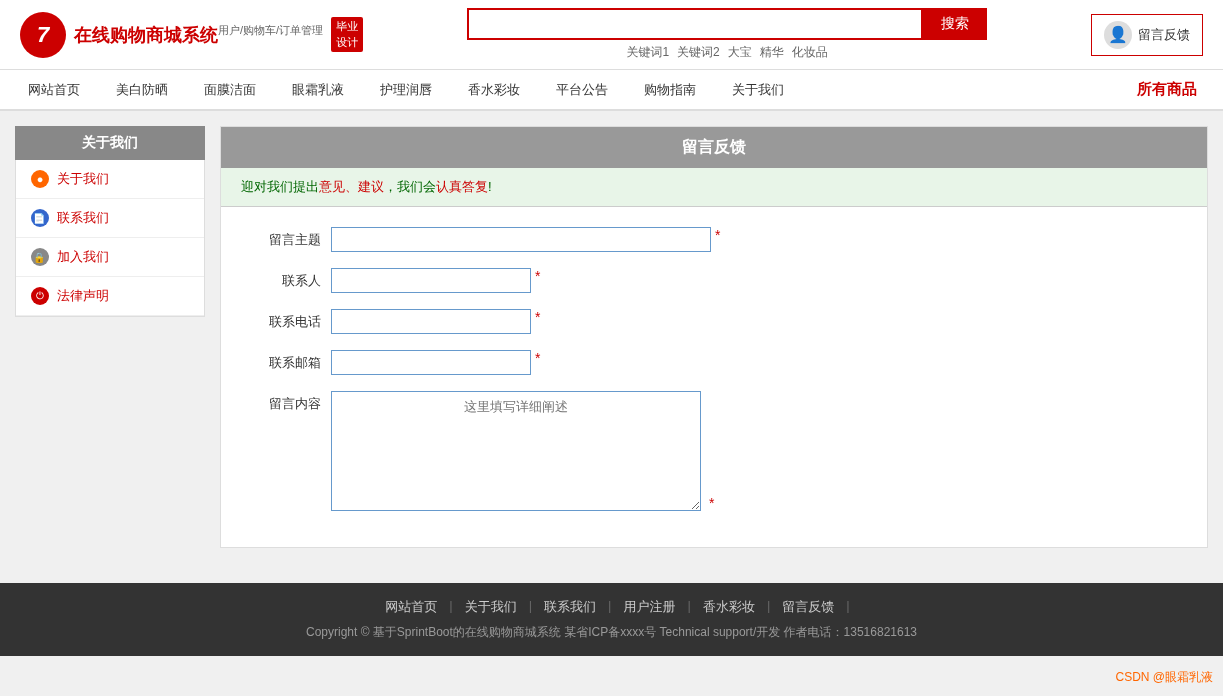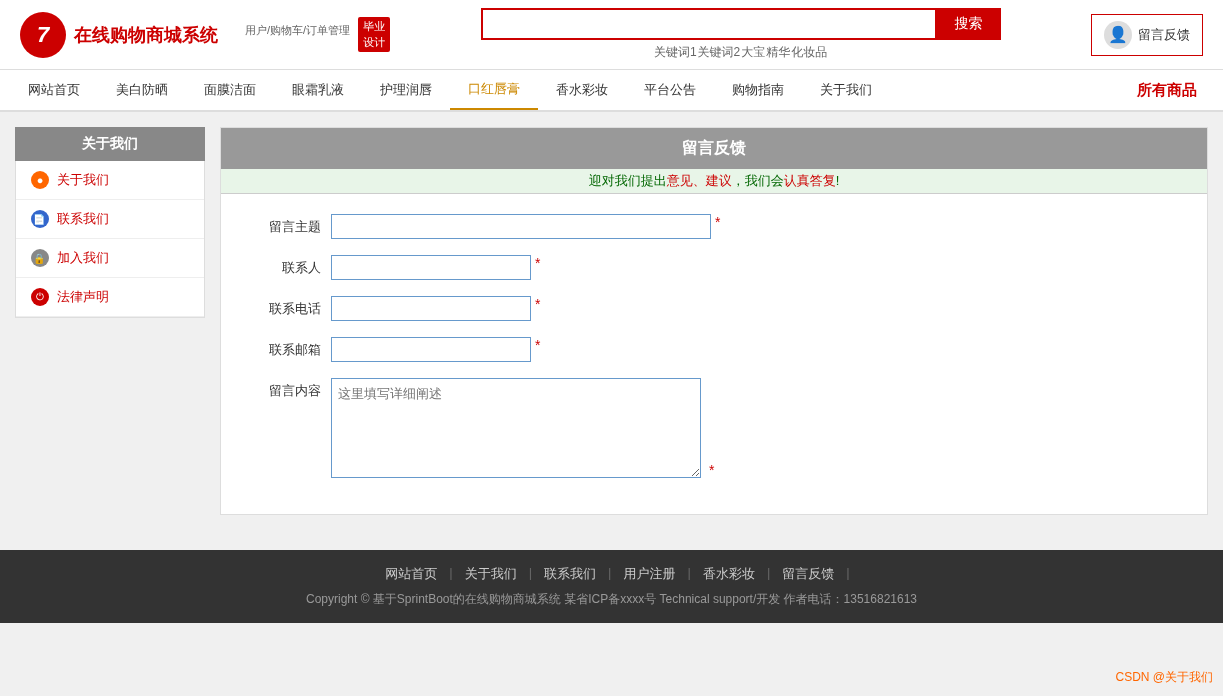--- a/index.html
+++ b/index.html
@@ -4,29 +4,29 @@
   <style>
     * { box-sizing: border-box; margin: 0; padding: 0; }
     body { font-family: "Microsoft YaHei", "SimHei", sans-serif; font-size: 13px; background: #f0f0f0; min-width: 1223px; }
 
     
     .header { background: #fff; padding: 8px 20px; display: flex; align-items: center; gap: 20px; border-bottom: 1px solid #ddd; }
     .logo-area { display: flex; align-items: center; gap: 8px; min-width: 200px; }
     .logo-circle { width: 46px; height: 46px; background: #cc0000; border-radius: 50%; display: flex; align-items: center; justify-content: center; color: #fff; font-size: 22px; font-weight: bold; font-style: italic; }
     .logo-text-block { display: flex; flex-direction: row; }
     .logo-title { color: #cc0000; font-size: 18px; font-weight: bold; }
-    .logo-sub { color: #666; font-size: 11px; margin-left: 27px; }
+    .logo-sub { color: #666; font-size: 11px; }
     .logo-badge { background: #cc0000; color: #fff; font-size: 11px; padding: 2px 5px; border-radius: 2px; line-height: 1.4; text-align: center; }
     .logo-badge span { display: block; text-align: right; }
 
     .search-area { flex: 1; display: flex; flex-direction: column; align-items: center; gap: 4px; }
     .search-row { display: flex; width: 520px; justify-content: flex-end; }
     .search-input { flex: 1; border: 2px solid #cc0000; padding: 6px 10px; font-size: 14px; outline: none; }
     .search-btn { background: #cc0000; color: #fff; border: none; padding: 6px 18px; font-size: 14px; cursor: pointer; font-family: inherit; }
-    .search-keywords { display: flex; gap: 1px; font-size: 12px; color: #666; }
+    .search-keywords { display: flex; gap: 8px; font-size: 12px; color: #666; }
     .search-keywords span { cursor: pointer; }
 
     .feedback-btn { display: flex; align-items: center; gap: 6px; border: 1px solid #cc0000; padding: 6px 12px; cursor: pointer; color: #333; font-size: 13px; min-width: 90px; }
     .feedback-btn .user-icon { width: 28px; height: 28px; border-radius: 50%; background: #ddd; display: flex; align-items: center; justify-content: center; color: #555; font-size: 16px; }
 
     
     .nav-bar { background: #fff; border-bottom: 2px solid #ddd; display: flex; align-items: center; padding: 0 10px; }
     .nav-item { padding: 10px 18px; cursor: pointer; color: #333; font-size: 13px; white-space: nowrap; }
     .nav-item.active { color: #cc8800; border-bottom: 2px solid #cc8800; }
     .nav-all-products { margin-left: auto; color: #cc0000; font-weight: bold; font-size: 15px; padding: 10px 16px; }
@@ -41,32 +41,32 @@
     .sidebar-item { display: flex; align-items: center; gap: 8px; padding: 10px 15px; cursor: pointer; color: #cc0000; font-size: 13px; border-bottom: 1px solid #eee; }
     .sidebar-icon { width: 18px; height: 18px; border-radius: 50%; display: flex; align-items: center; justify-content: center; font-size: 11px; flex-shrink: 0; }
     .icon-orange { background: #ff6600; color: #fff; }
     .icon-blue { background: #3366cc; color: #fff; }
     .icon-gray { background: #888; color: #fff; }
     .icon-red { background: #cc0000; color: #fff; }
 
     
     .form-area { flex: 1; background: #fff; border: 1px solid #ddd; }
     .form-header { background: #999; color: #fff; text-align: center; padding: 10px; font-size: 16px; font-weight: bold; }
-    .form-notice { background: #e8f5e8; color: #006600; padding: 3px 20px; font-size: 13px; border-bottom: 1px solid #ccc; text-align: center; }
+    .form-notice { background: #e8f5e8; color: #006600; padding: 10px 20px; font-size: 13px; border-bottom: 1px solid #ccc; }
     .form-notice em { font-style: normal; color: #cc0000; }
     .form-body { padding: 20px 30px; }
     .form-row { display: flex; align-items: flex-start; margin-bottom: 16px; }
     .form-label { width: 80px; text-align: right; padding-right: 10px; padding-top: 4px; color: #333; font-size: 13px; flex-shrink: 0; }
     .form-control { border: 1px solid #6699cc; padding: 4px 6px; font-size: 13px; outline: none; font-family: inherit; }
     .required-star { color: #cc0000; margin-left: 4px; font-size: 14px; }
     .input-subject { width: 380px; }
     .input-contact { width: 200px; }
     .input-phone { width: 200px; }
     .input-email { width: 200px; }
-    .textarea-content { width: 370px; height: 100px; resize: both; font-family: inherit; font-size: 13px; border: 1px solid #6699cc; padding: 6px; }
+    .textarea-content { width: 370px; height: 120px; resize: both; font-family: inherit; font-size: 13px; border: 1px solid #6699cc; padding: 6px; text-align: center; }
     .submit-area { padding: 0 0 20px 0; display: flex; align-items: center; gap: 10px; }
     .submit-btn { background: #fff; border: 1px solid #999; padding: 5px 12px; cursor: pointer; font-size: 13px; font-family: inherit; color: #333; }
 
     
     .footer { background: #333; color: #ccc; text-align: center; padding: 15px; margin-top: 20px; }
     .footer-links { display: flex; justify-content: center; gap: 0; margin-bottom: 8px; font-size: 13px; }
     .footer-link { color: #ccc; cursor: pointer; padding: 0 12px; }
     .footer-separator { color: #666; }
     .footer-copy { font-size: 12px; color: #999; margin-top: 6px; }
     .csdn-badge { position: fixed; bottom: 10px; right: 10px; color: #f60; font-size: 12px; }
@@ -108,21 +108,20 @@
     <span>留言反馈</span>
   </div>
 </div>
 
 <div class="nav-bar">
   <div class="nav-item">网站首页</div>
   <div class="nav-item">美白防晒</div>
   <div class="nav-item">面膜洁面</div>
   <div class="nav-item">眼霜乳液</div>
   <div class="nav-item">护理润唇</div>
-  <div class="nav-item active">口红唇膏</div>
   <div class="nav-item">香水彩妆</div>
   <div class="nav-item">平台公告</div>
   <div class="nav-item">购物指南</div>
   <div class="nav-item">关于我们</div>
   <div class="nav-all-products">所有商品</div>
 </div>
 
 <div class="main-content">
 
   <div class="sidebar">
@@ -201,13 +200,13 @@
     <span class="footer-link">用户注册</span>
     <span class="footer-separator"> | </span>
     <span class="footer-link">香水彩妆</span>
     <span class="footer-separator"> | </span>
     <span class="footer-link">留言反馈</span>
     <span class="footer-separator"> |</span>
   </div>
   <div class="footer-copy">Copyright © 基于SprintBoot的在线购物商城系统  某省ICP备xxxx号  Technical support/开发  作者电话：13516821613</div>
 </div>
 
-<div class="csdn-badge">CSDN @关于我们</div>
+<div class="csdn-badge">CSDN @眼霜乳液</div>
 
 </body></html>

